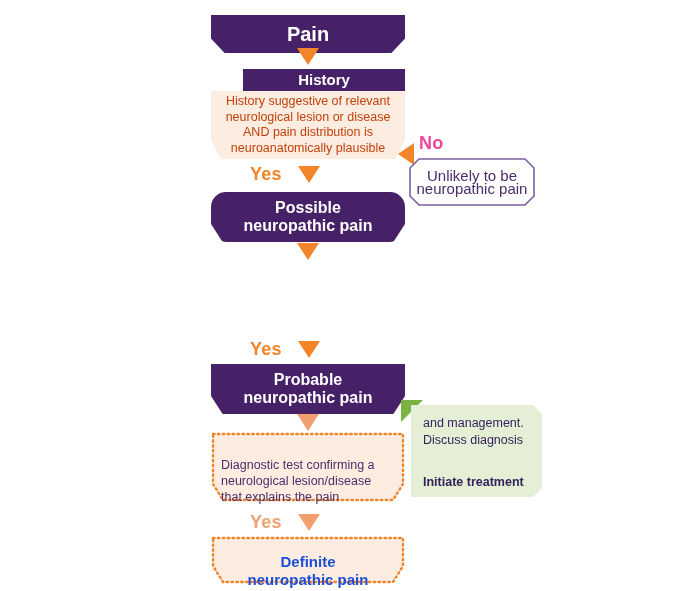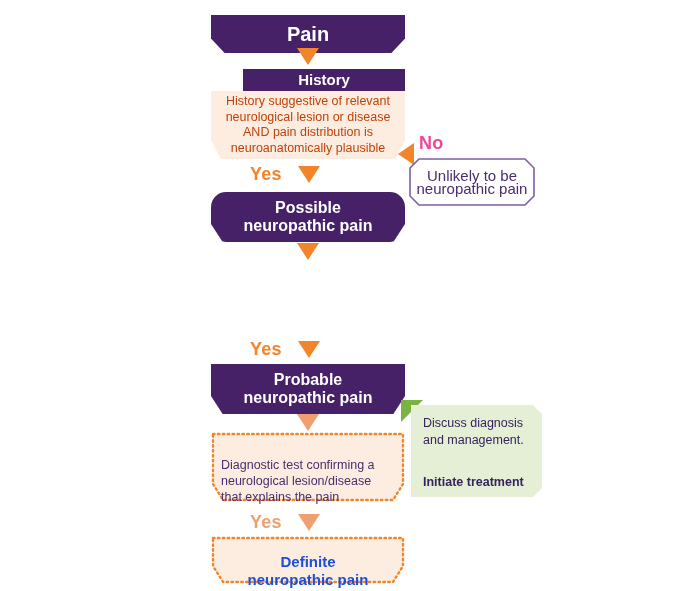--- a/index.html
+++ b/index.html
@@ -191,22 +191,22 @@
     <span>neuropathic pain</span>
   </div>
 
   <div class="arrow-tri-green" style="left:401px; top:400px; border-top:0 solid transparent; border-bottom:22px solid transparent; border-left:22px solid #7AB342; border-right:0;"></div>
 
   <div class="green-wrap" style="left:411px; top:405px; width:131px; height:92px;">
     <svg width="131" height="92" viewBox="0 0 131 92">
       <polygon points="0,0 122,0 131,9 131,83 122,92 0,92" fill="#E5EFD5"></polygon>
     </svg>
     <div class="green-text" style="left:12px; top:10px; width:112px;">
+      <div>and management.</div>
       <div>Discuss diagnosis</div>
-      <div>and management.</div>
       <div class="b">Initiate treatment</div>
     </div>
   </div>
 
   <div class="arrow-down" style="left:297px; top:414px; border-top:17px solid #F0A070;"></div>
 
   <div class="dotted-wrap" style="left:211px; top:432px; width:194px; height:70px;">
     <svg width="194" height="70" viewBox="0 0 194 70">
       <polygon points="2,2 192,2 192,52 182,68 12,68 2,52" fill="#FCEDE0" stroke="#F2842A" stroke-width="2.4" stroke-dasharray="1.5 3.4" stroke-linecap="round"></polygon>
     </svg>

